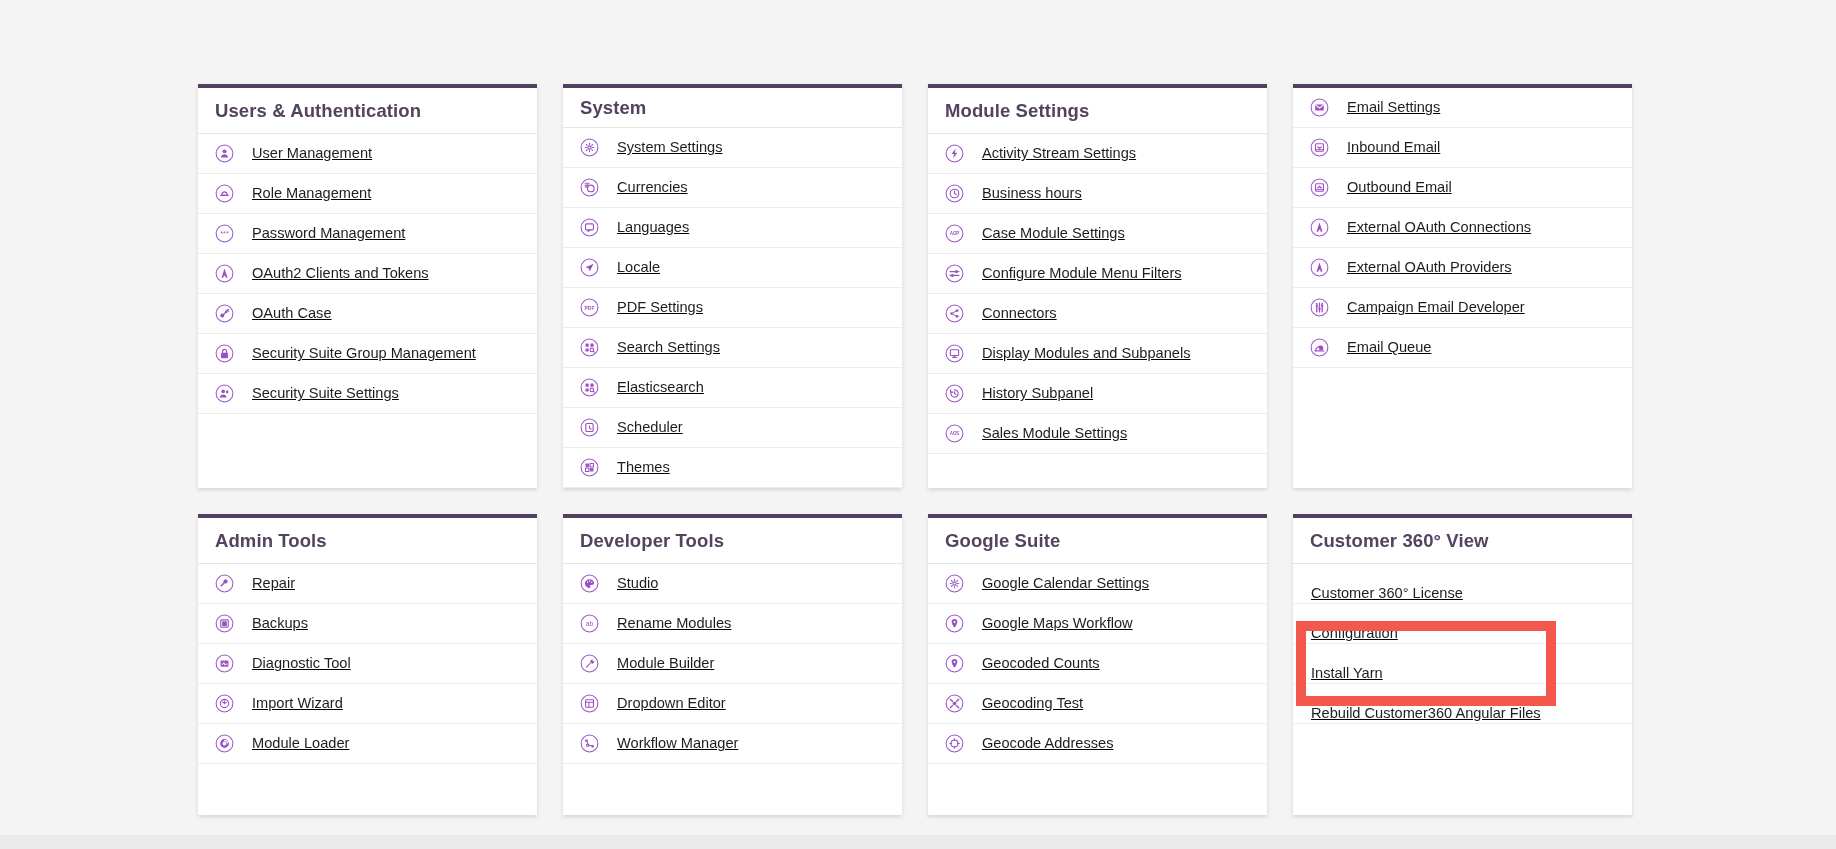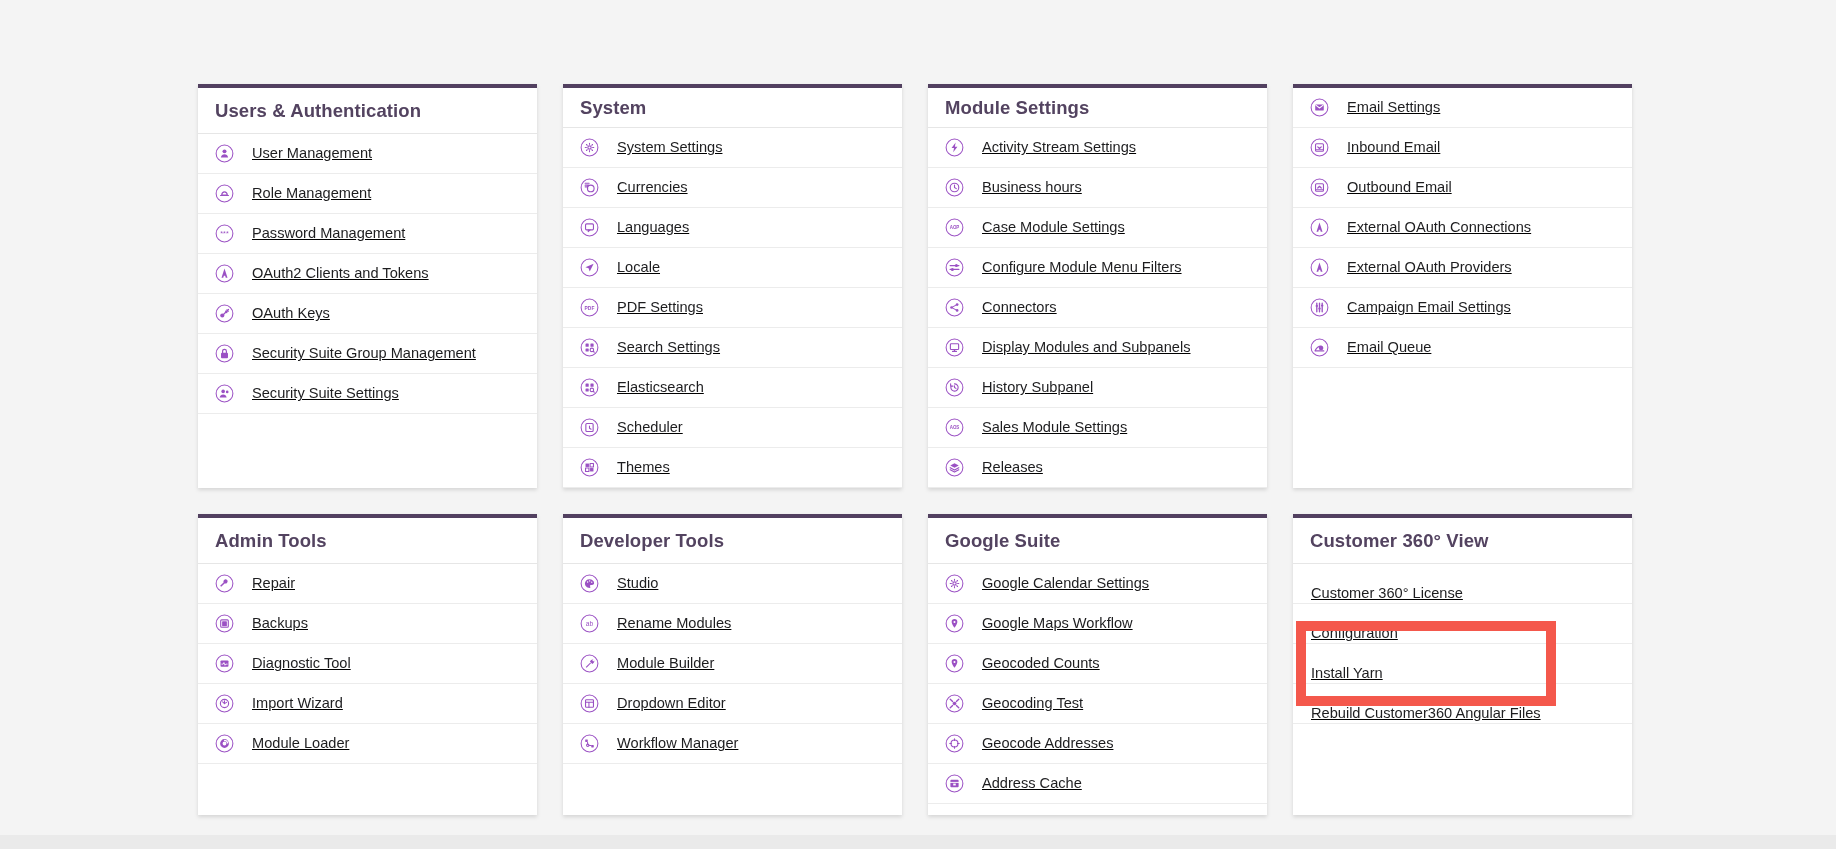--- a/index.html
+++ b/index.html
@@ -136,21 +136,21 @@
             <span class="row-label">OAuth2 Clients and Tokens</span>
           </div>
           <div class="row">
             <span style="display: flex; margin-right: 9px;">
               <svg class="ico" width="19" height="19" viewBox="0 0 24 24" fill="none" stroke="#9b51c4" stroke-width="1.4" stroke-linecap="round" stroke-linejoin="round">
                 <circle cx="12" cy="12" r="10.6" stroke-width="1.3"></circle>
                 <circle cx="9.2" cy="14.5" r="2.6" fill="#9b51c4" stroke="none"></circle>
                 <path d="M11 13 17 7M15 7.6l1.6 1.6M13.4 9.2l1.5 1.5" stroke-width="1.6"></path>
               </svg>
             </span>
-            <span class="row-label">OAuth Keys</span>
+            <span class="row-label">OAuth Case</span>
           </div>
           <div class="row">
             <span style="display: flex; margin-right: 9px;">
               <svg class="ico" width="19" height="19" viewBox="0 0 24 24" fill="none" stroke="#9b51c4" stroke-width="1.4" stroke-linecap="round" stroke-linejoin="round">
                 <circle cx="12" cy="12" r="10.6" stroke-width="1.3"></circle>
                 <rect x="7.6" y="11" width="8.8" height="7" rx="1.2" fill="#9b51c4" stroke="none"></rect>
                 <path d="M9.6 11V9.3a2.4 2.4 0 0 1 4.8 0V11" stroke-width="1.5"></path>
               </svg>
             </span>
             <span class="row-label">Security Suite Group Management</span>
@@ -352,30 +352,20 @@
           </div>
           <div class="row">
             <span style="display: flex; margin-right: 9px;">
               <svg class="ico" width="19" height="19" viewBox="0 0 24 24" fill="none" stroke="#9b51c4" stroke-width="1.4" stroke-linecap="round" stroke-linejoin="round">
                 <circle cx="12" cy="12" r="10.6" stroke-width="1.3"></circle>
                 <text x="12" y="14.2" text-anchor="middle" font-size="5.6" font-weight="bold" fill="#9b51c4" stroke="none" font-family="Liberation Sans">AOS</text>
               </svg>
             </span>
             <span class="row-label">Sales Module Settings</span>
           </div>
-          <div class="row">
-            <span style="display: flex; margin-right: 9px;">
-              <svg class="ico" width="19" height="19" viewBox="0 0 24 24" fill="none" stroke="#9b51c4" stroke-width="1.4" stroke-linecap="round" stroke-linejoin="round">
-                <circle cx="12" cy="12" r="10.6" stroke-width="1.3"></circle>
-                <path d="M12 6.6 6.6 9.5 12 12.4l5.4-2.9z" fill="#9b51c4" stroke="none"></path>
-                <path d="M6.6 12.3 12 15.2l5.4-2.9M6.6 14.9 12 17.8l5.4-2.9" stroke-width="1.5"></path>
-              </svg>
-            </span>
-            <span class="row-label">Releases</span>
-          </div>
           <div class="pad"></div>
         </div>
       </div>
       <div class="card tall">
         <div class="card-body">
           <div class="row">
             <span style="display: flex; margin-right: 9px;">
               <svg class="ico" width="19" height="19" viewBox="0 0 24 24" fill="none" stroke="#9b51c4" stroke-width="1.4" stroke-linecap="round" stroke-linejoin="round">
                 <circle cx="12" cy="12" r="10.6" stroke-width="1.3"></circle>
                 <rect x="6.6" y="8.2" width="10.8" height="7.6" rx="1.1" fill="#9b51c4" stroke="none"></rect>
@@ -427,21 +417,21 @@
           <div class="row">
             <span style="display: flex; margin-right: 9px;">
               <svg class="ico" width="19" height="19" viewBox="0 0 24 24" fill="none" stroke="#9b51c4" stroke-width="1.4" stroke-linecap="round" stroke-linejoin="round">
                 <circle cx="12" cy="12" r="10.6" stroke-width="1.3"></circle>
                 <path d="M8.6 6.6v10.8M12 6.6v10.8M15.4 6.6v10.8" stroke-width="1.7"></path>
                 <rect x="7.2" y="9.1" width="2.8" height="1.9" fill="#9b51c4" stroke="none"></rect>
                 <rect x="10.6" y="12.4" width="2.8" height="1.9" fill="#9b51c4" stroke="none"></rect>
                 <rect x="14" y="8.6" width="2.8" height="1.9" fill="#9b51c4" stroke="none"></rect>
               </svg>
             </span>
-            <span class="row-label">Campaign Email Settings</span>
+            <span class="row-label">Campaign Email Developer</span>
           </div>
           <div class="row">
             <span style="display: flex; margin-right: 9px;">
               <svg class="ico" width="19" height="19" viewBox="0 0 24 24" fill="none" stroke="#9b51c4" stroke-width="1.4" stroke-linecap="round" stroke-linejoin="round">
                 <circle cx="12" cy="12" r="10.6" stroke-width="1.3"></circle>
                 <path d="M6.6 15.8c1.6-3.6 4.4-5.6 7.5-5.6" stroke-width="1.5"></path>
                 <circle cx="14" cy="12.6" r="2.9" fill="#9b51c4" stroke="none"></circle>
                 <path d="M6.6 16.3h10.8" stroke-width="1.5"></path>
               </svg>
             </span>
@@ -615,31 +605,20 @@
           </div>
           <div class="row">
             <span style="display: flex; margin-right: 9px;">
               <svg class="ico" width="19" height="19" viewBox="0 0 24 24" fill="none" stroke="#9b51c4" stroke-width="1.4" stroke-linecap="round" stroke-linejoin="round">
                 <circle cx="12" cy="12" r="10.6" stroke-width="1.3"></circle>
                 <circle cx="12" cy="12" r="4.4"></circle>
                 <path d="M12 6v2.1M12 15.9V18M6 12h2.1M15.9 12H18" stroke-width="1.4"></path>
               </svg>
             </span>
             <span class="row-label">Geocode Addresses</span>
-          </div>
-          <div class="row">
-            <span style="display: flex; margin-right: 9px;">
-              <svg class="ico" width="19" height="19" viewBox="0 0 24 24" fill="none" stroke="#9b51c4" stroke-width="1.4" stroke-linecap="round" stroke-linejoin="round">
-                <circle cx="12" cy="12" r="10.6" stroke-width="1.3"></circle>
-                <rect x="6.8" y="7.3" width="10.4" height="9.4" rx="1.1" fill="#9b51c4" stroke="none"></rect>
-                <path d="M6.8 10.6h10.4" stroke="#fff" stroke-width="1.2"></path>
-                <rect x="10.4" y="12.1" width="3.2" height="2.4" fill="#fff" stroke="none"></rect>
-              </svg>
-            </span>
-            <span class="row-label">Address Cache</span>
           </div>
           <div class="pad"></div>
         </div>
       </div>
       <div class="card short">
         <div class="card-header">
           <div class="card-title">Customer 360° View</div>
         </div>
         <div class="card-body">
           <div class="row no-icon">

